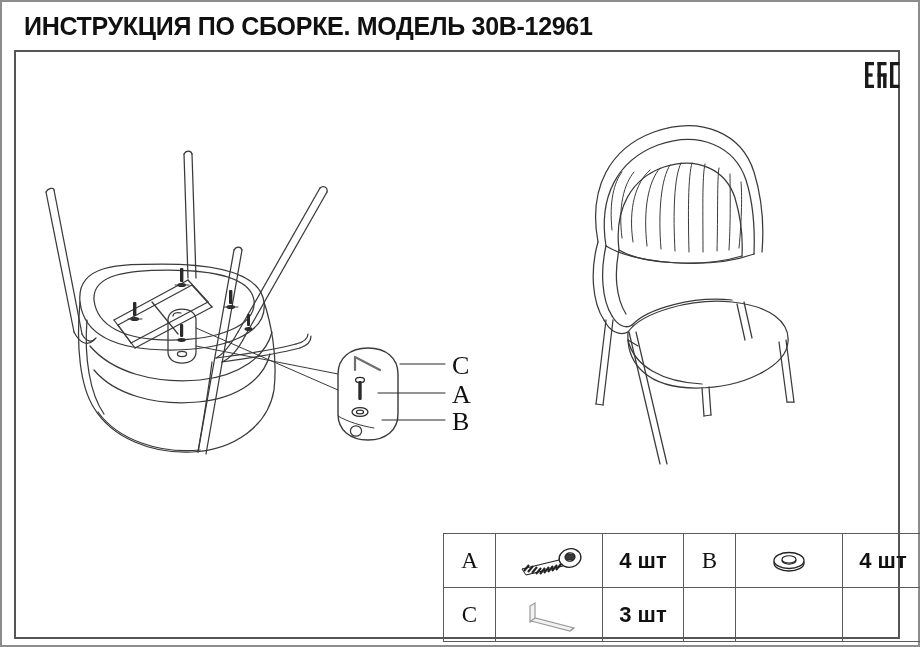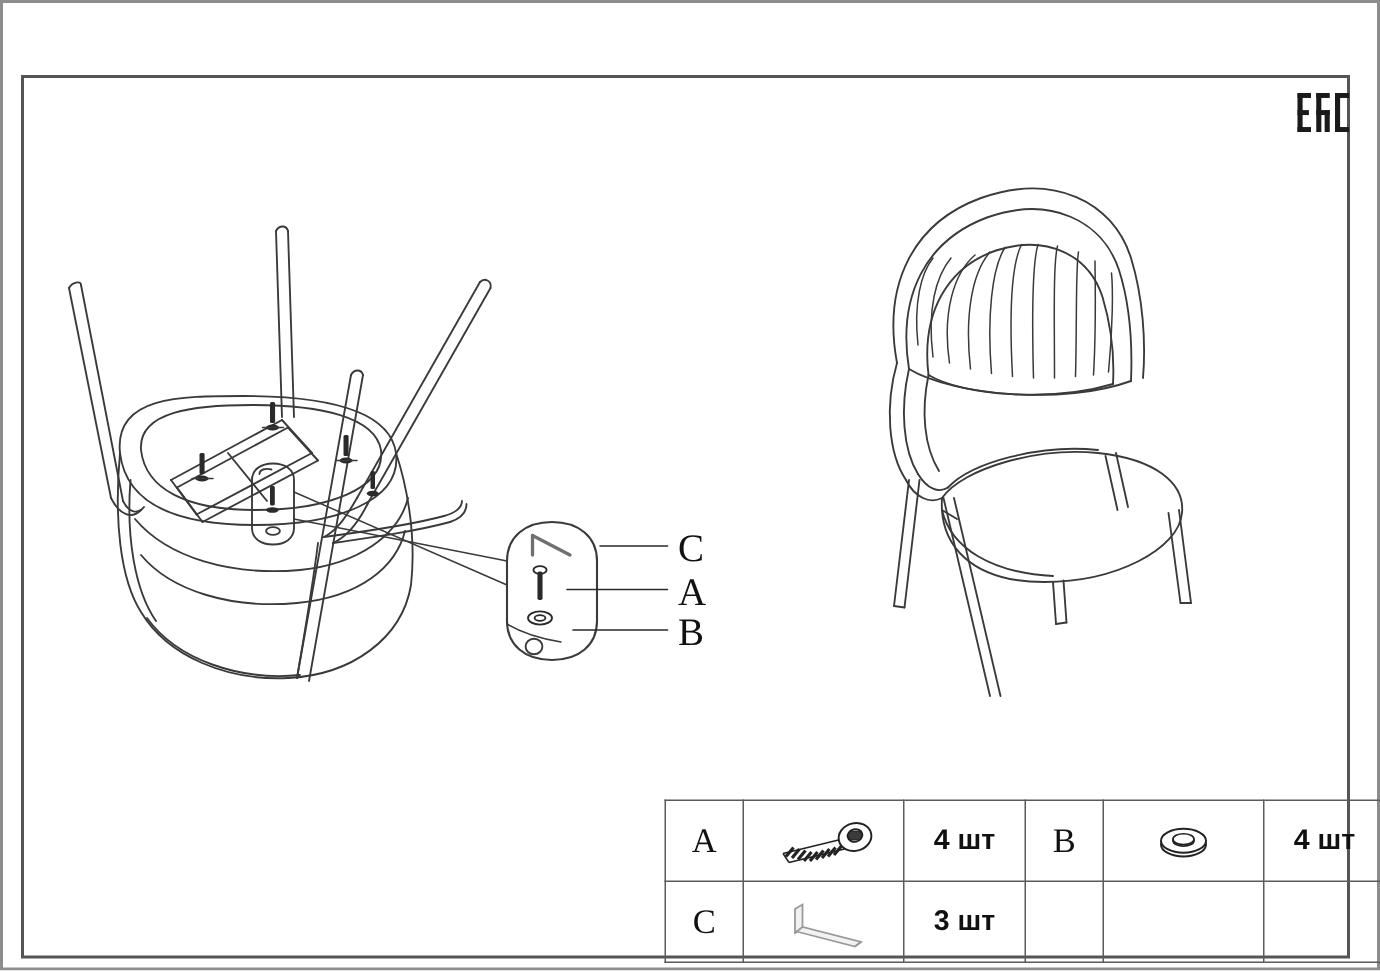--- a/index.html
+++ b/index.html
@@ -53,34 +53,35 @@
   }
   td.letter{
     width:51px;
     font-family:"Liberation Serif", serif;
     font-size:23px;color:#111;
   }
   td.icon{width:106px;}
   td.qty{
     width:80px;
     font-family:"Liberation Sans", sans-serif;
-    font-size:19px;font-weight:bold;color:#111;
+    font-size:22px;font-weight:bold;color:#111;
   }
   td.icon svg{display:block;margin:0 auto;}
   .calloutLetter{
     position:absolute;
     font-family:"Liberation Serif", serif;
     font-size:26px;color:#111;
   }
 </style>
 </head>
 <body>
 
 <div id="page">
 
+  <div id="title">ИНСТРУКЦИЯ ПО СБОРКЕ. МОДЕЛЬ 30B-12961</div>
 
   <div id="frame"></div>
 
   <svg id="eac" viewBox="0 0 40 30">
     <g fill="#1a1a1a">
       <rect x="1" y="2" width="3.4" height="26"></rect>
       <rect x="1" y="2" width="9" height="3.3"></rect>
       <rect x="1" y="13.4" width="7.6" height="3.3"></rect>
       <rect x="1" y="24.7" width="9" height="3.3"></rect>
       <rect x="13.5" y="2" width="3.4" height="26"></rect>

